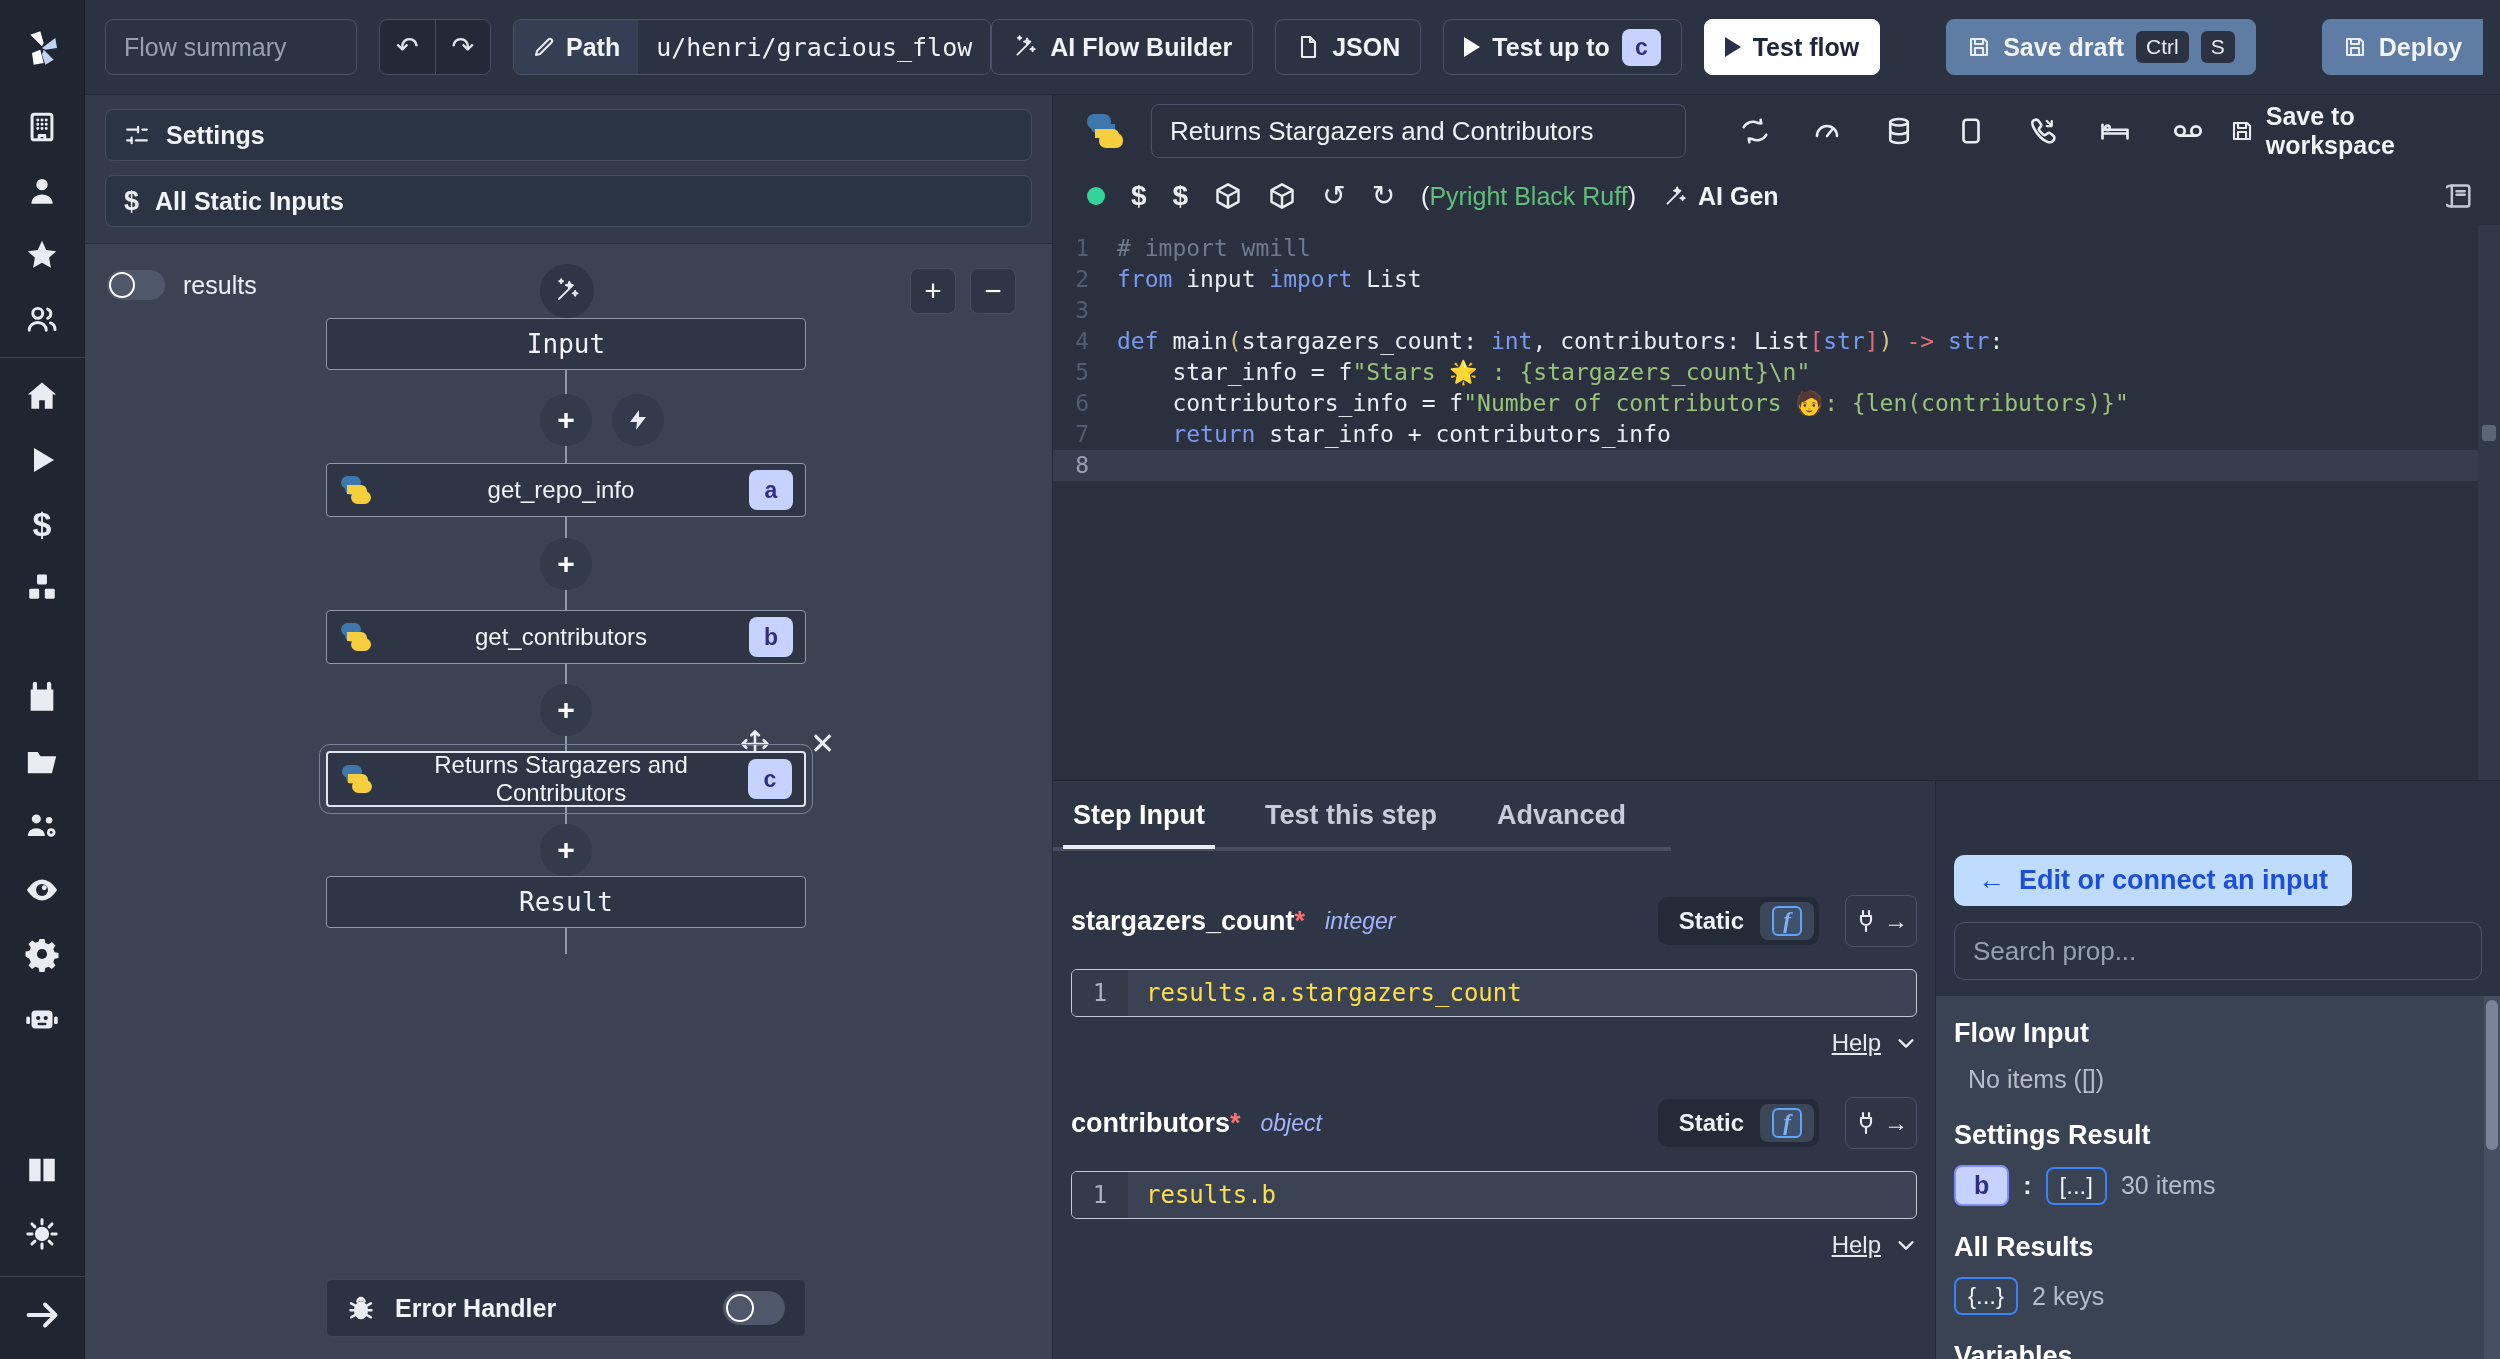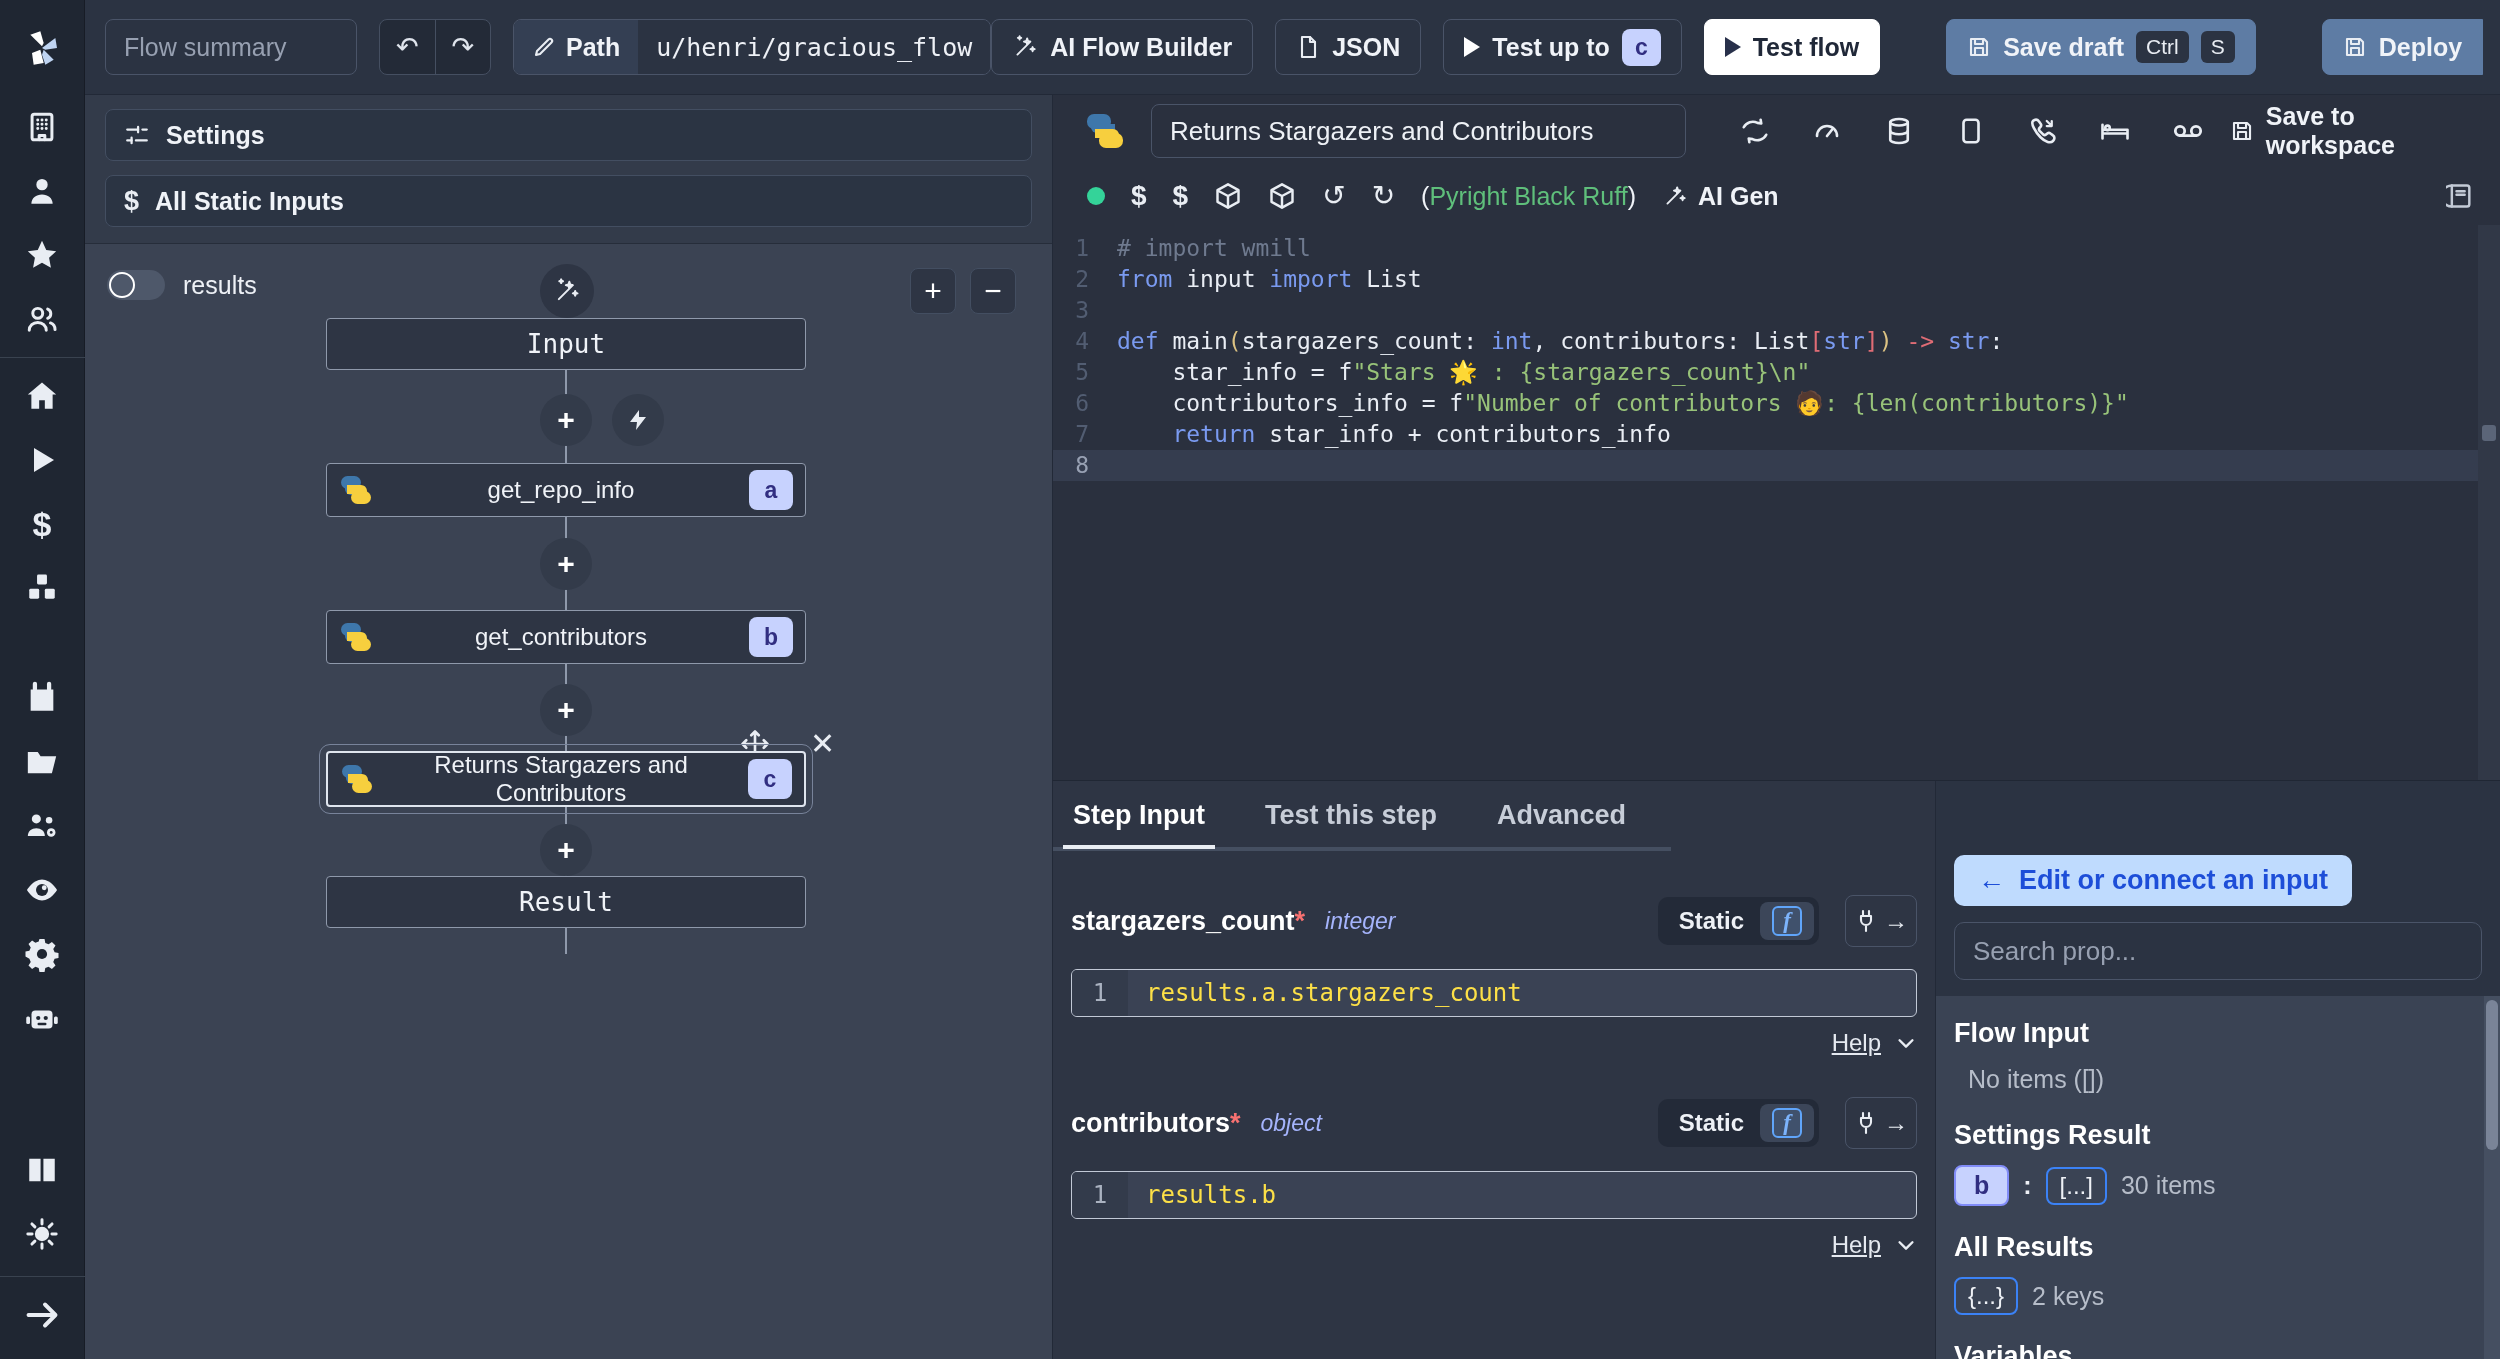--- a/index.html
+++ b/index.html
@@ -421,20 +421,31 @@
         <span class="nm">Returns Stargazers and Contributors</span>
         <span class="node-badge">c</span>
       </div>
 
       <div class="plus-circle" style="left:455px; top:580px;">+</div>
 
       <div class="gnode vnode" style="top:632px; height:52px;">
         <span>Result</span>
       </div>
 
+      <div class="err-node">
+        <svg class="ic" width="28" height="28" viewBox="0 0 24 24">
+            <ellipse cx="12" cy="14" rx="5" ry="6.5" fill="#e9edf3"></ellipse>
+            <path d="M9 6.5a3 3 0 0 1 6 0" fill="#e9edf3"></path>
+            <path d="M7 10 3.5 8M7 14H3M7 18l-3.5 2M17 10l3.5-2M17 14h4M17 18l3.5 2"></path>
+          </svg>
+        <span>Error Handler</span>
+        <div class="track">
+            <div class="knob"></div>
+          </div>
+      </div>
     </div>
   </div>
 
   <div class="editor-pane">
     <div class="ed-header">
       <div class="pylogo" style="width:40px;height:40px">
           <div class="pa" style="width:24px;height:15px"></div>
           <div class="pb" style="width:24px;height:15px"></div>
         </div>
       <input class="inp ed-title" value="Returns Stargazers and Contributors" style="">

